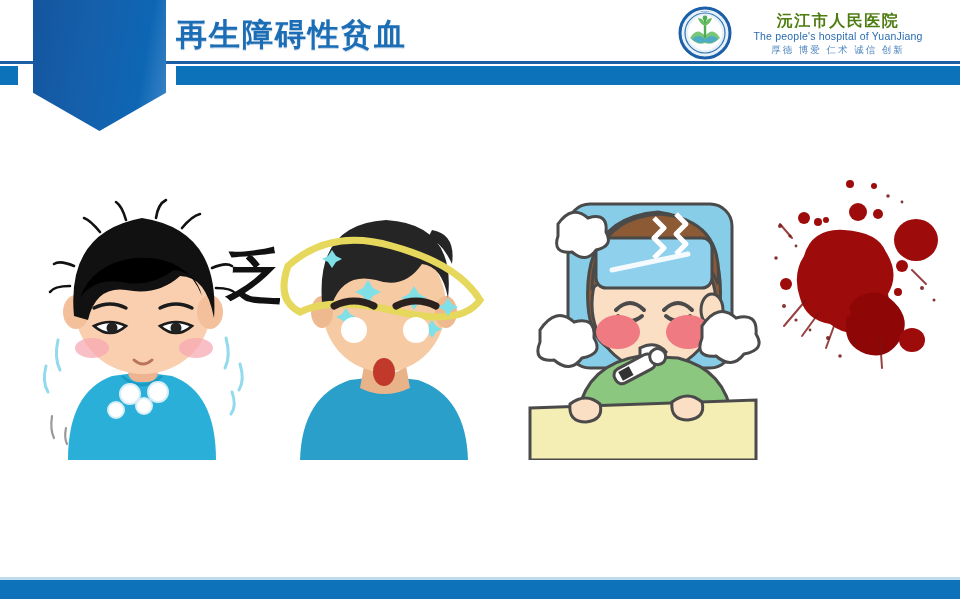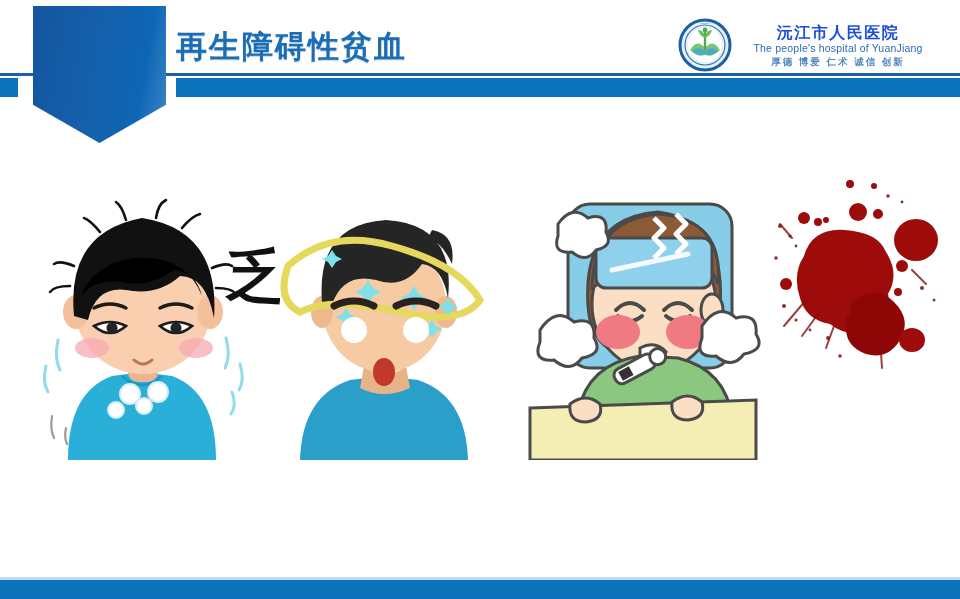--- a/index.html
+++ b/index.html
@@ -17,21 +17,20 @@
     background: #ffffff;
     overflow: hidden;
   }
 
   
   .header {
     position: absolute;
     left: 0; top: 0;
     width: 960px;
     height: 145px;
-    margin-top: 12px;
   }
 
   
   .header-rule {
     position: absolute;
     left: 0;
     top: 61px;
     width: 960px;
     height: 3px;
     background: #1b5fa4;
@@ -98,36 +97,36 @@
     flex: 0 0 54px;
   }
   .logo-text {
     margin-left: 6px;
     text-align: center;
     width: 200px;
   }
   .logo-cn {
     font-size: 16px;
     font-weight: bold;
-    color: #1d4ed8;
+    color: #4d7c0f;
     letter-spacing: 1.5px;
     line-height: 19px;
     white-space: nowrap;
   }
   .logo-en {
     font-size: 10.5px;
     font-weight: normal;
     color: #2a6cb0;
     letter-spacing: 0.2px;
     line-height: 13px;
     white-space: nowrap;
   }
   .logo-motto {
     font-size: 9.5px;
-    font-weight: bold;
+    font-weight: normal;
     color: #3f7cbb;
     letter-spacing: 2px;
     line-height: 13px;
     white-space: nowrap;
     opacity: 0.92;
     text-align: center;
   }
 
   
   .figures {

